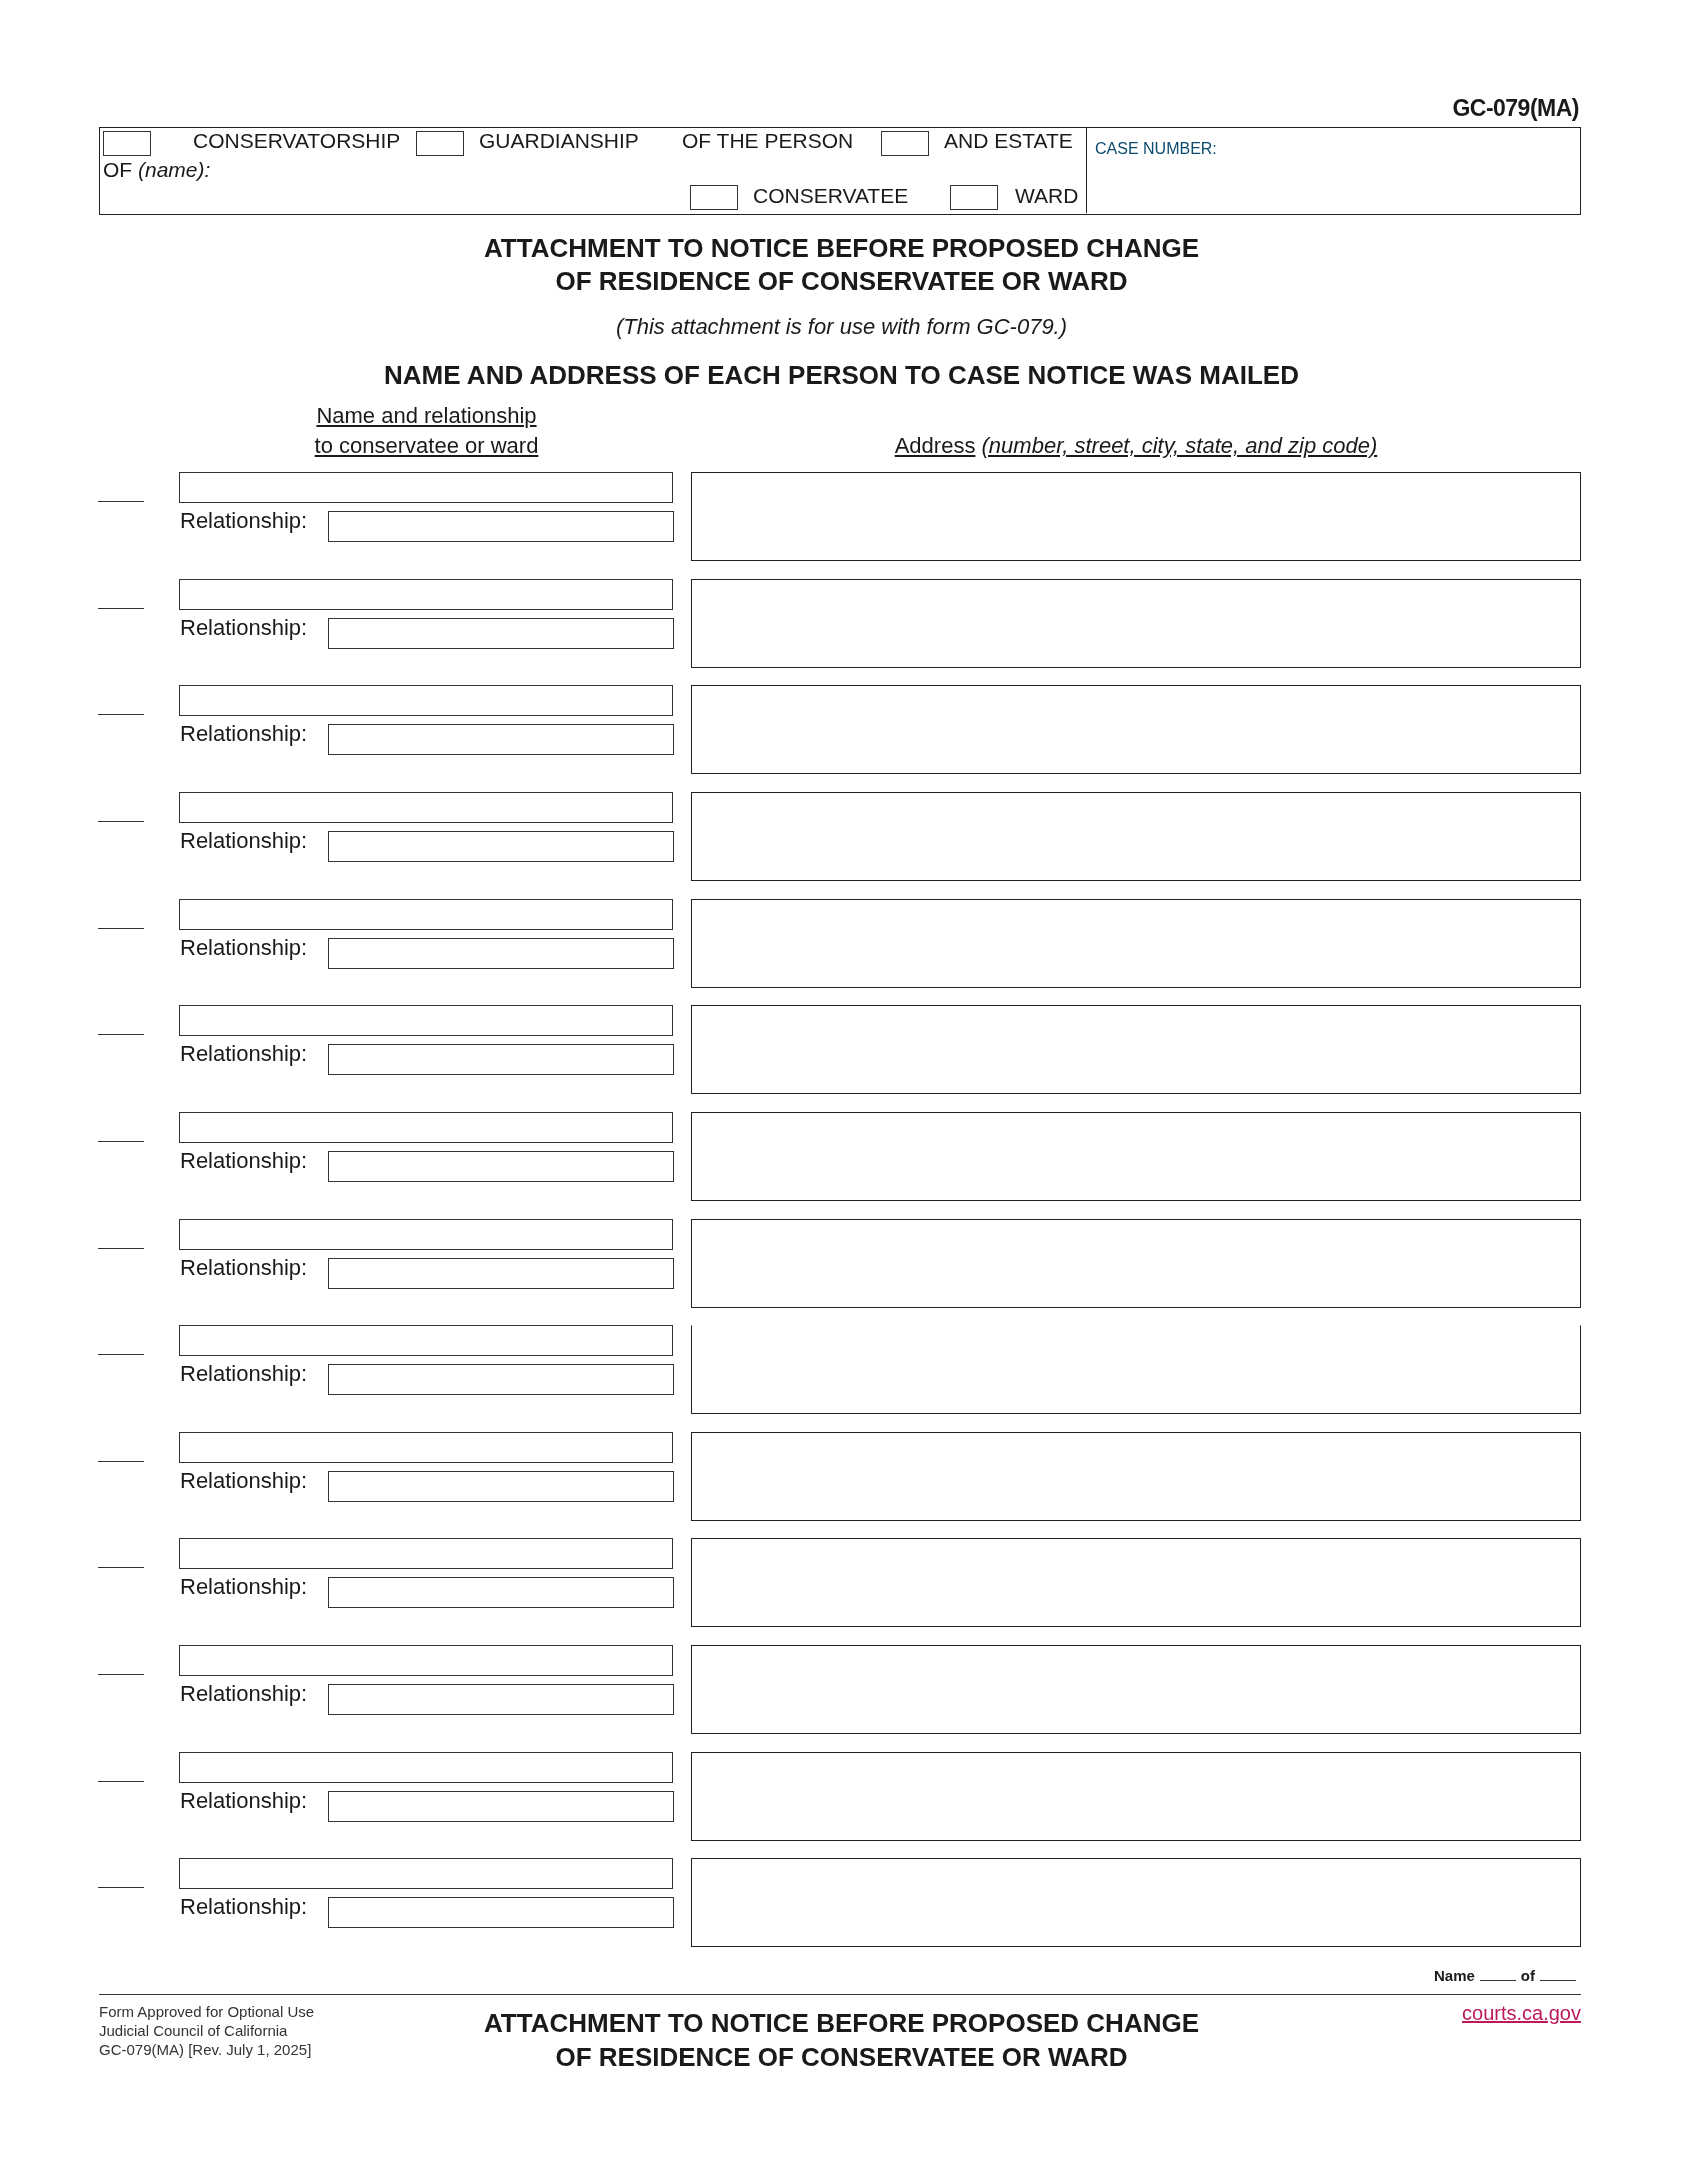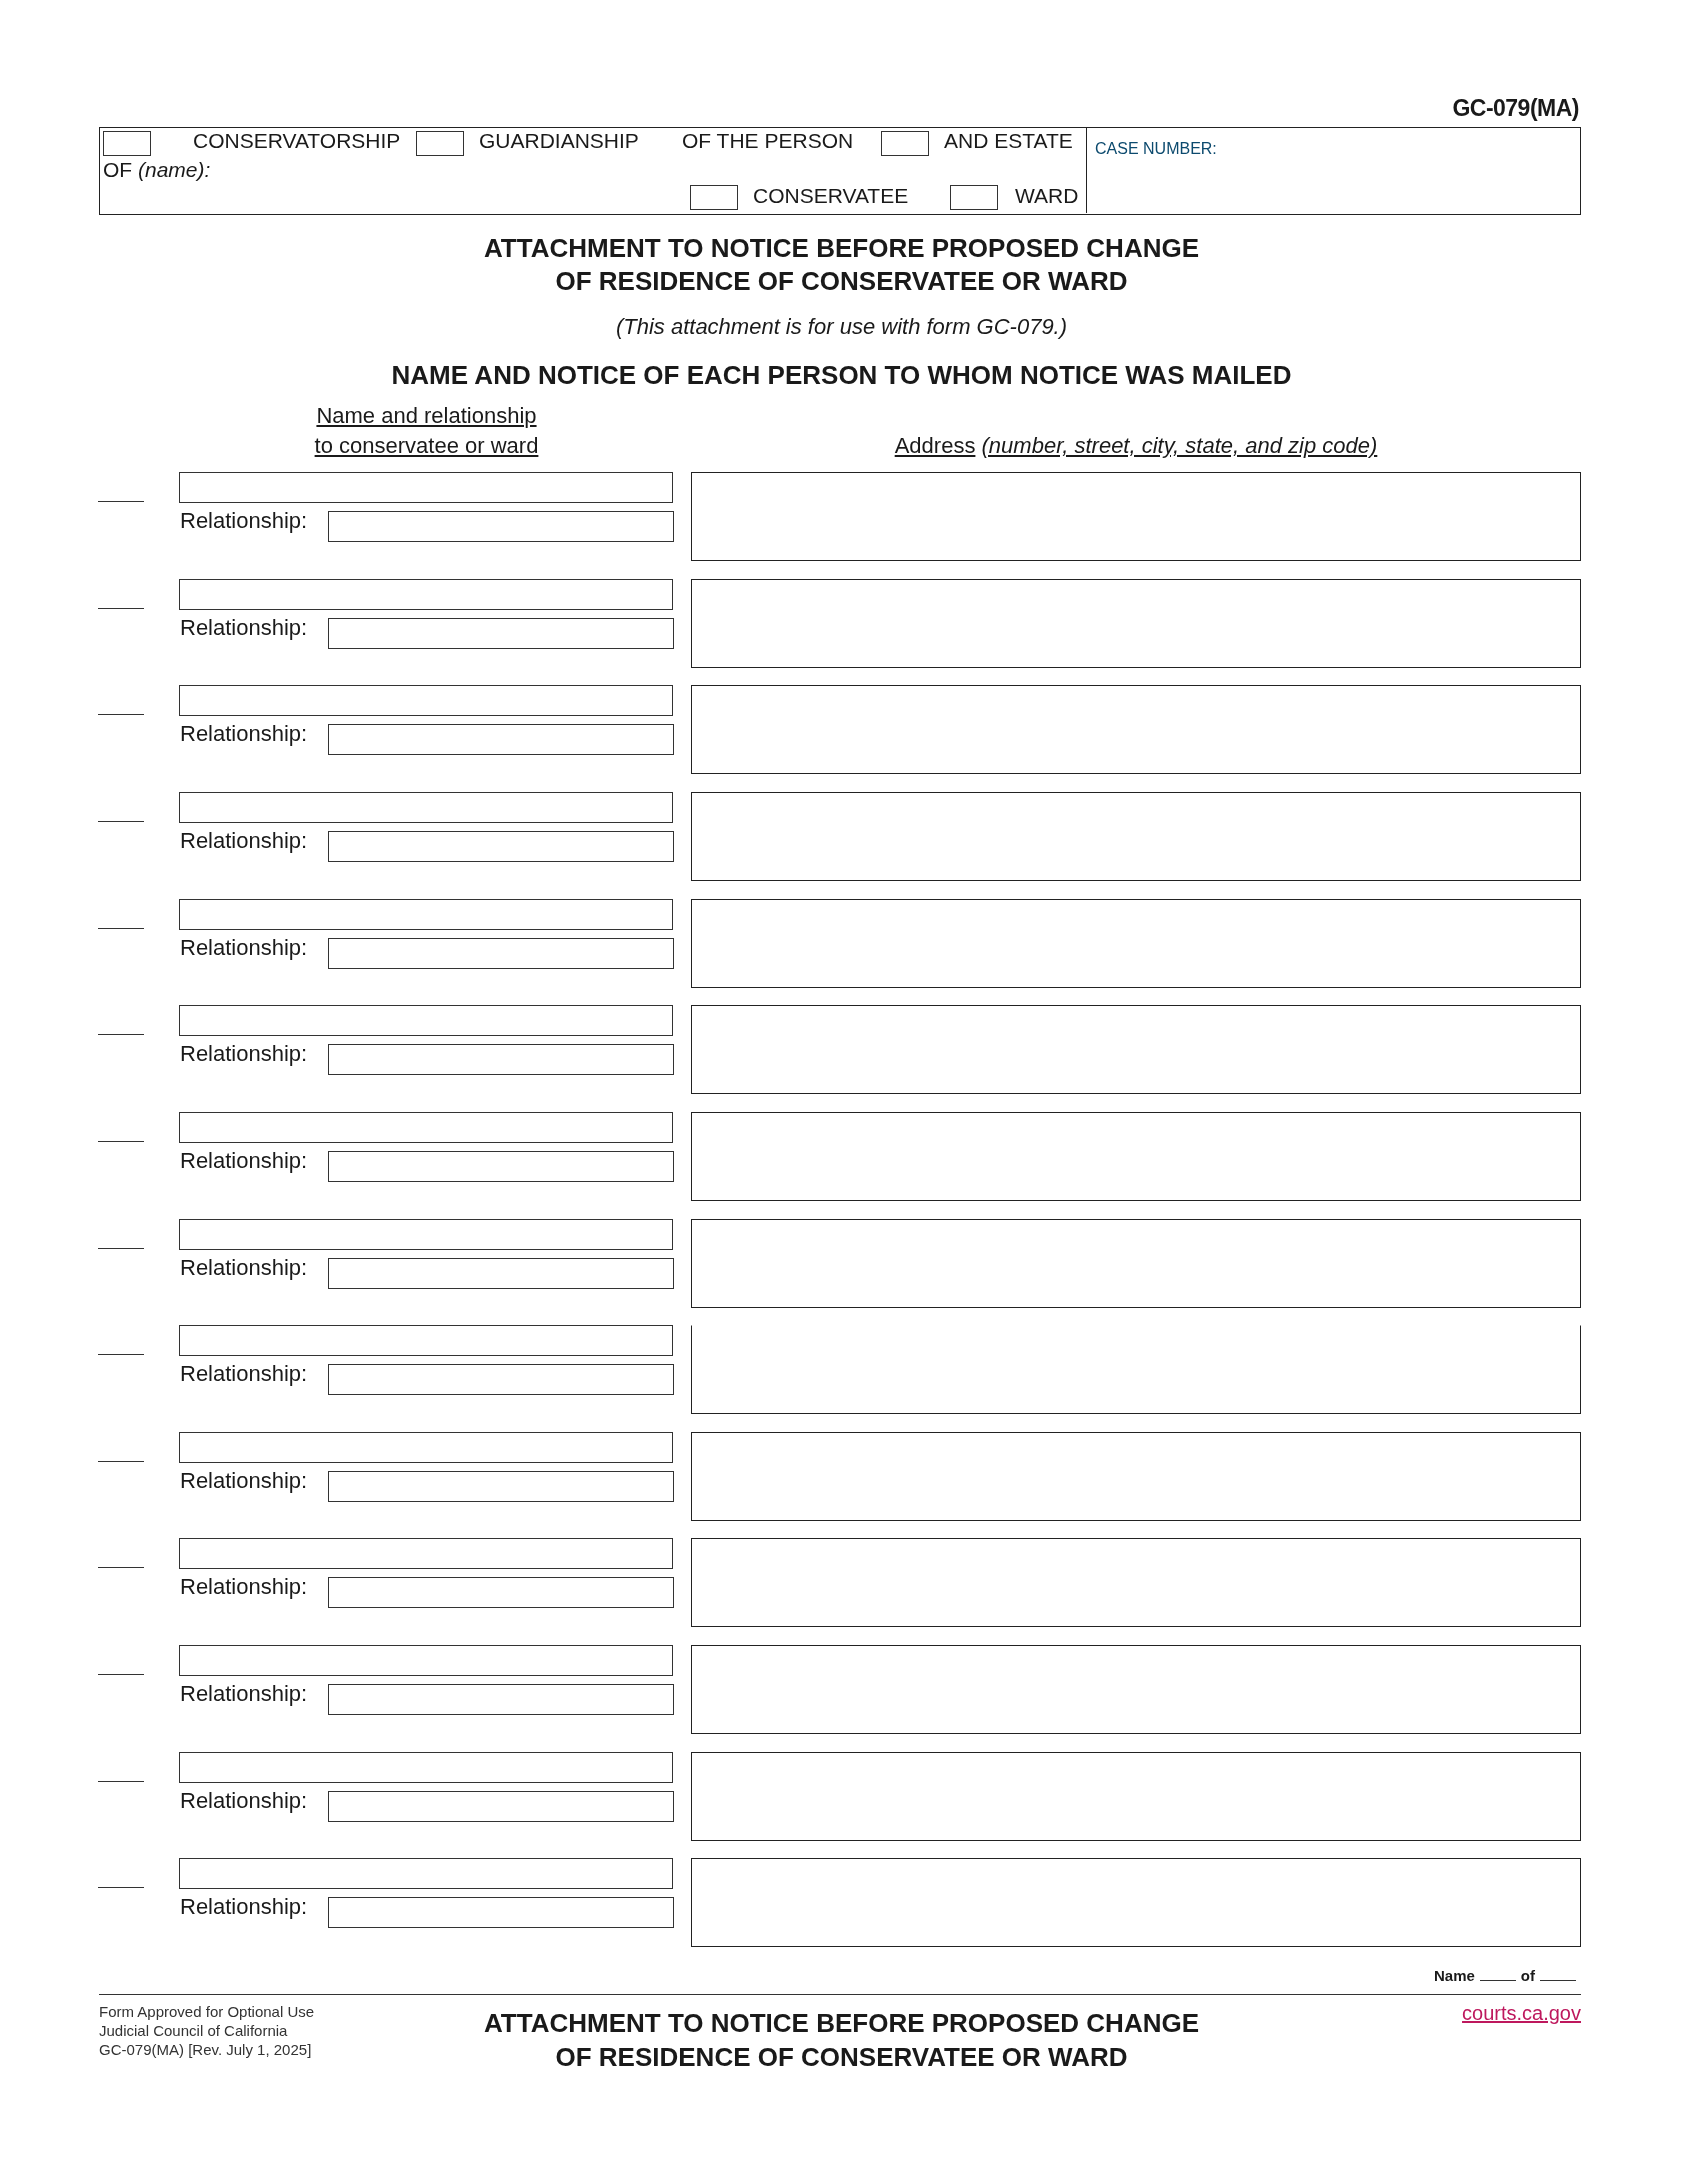--- a/index.html
+++ b/index.html
@@ -69,21 +69,21 @@
     <input class="field abs" style="left: 4px; top: 38px; width: 483px; height: 40px;" value="">
   </div>
 </div>
 
 <div class="abs title" style="top:232px;">
   <div>ATTACHMENT TO NOTICE BEFORE PROPOSED CHANGE</div>
   <div>OF RESIDENCE OF CONSERVATEE OR WARD</div>
 </div>
 <div class="abs subtitle" style="top:314px;">(This attachment is for use with form GC-079.)</div>
 
-<div class="abs section-head" style="top:360px;">NAME AND NOTICE OF EACH PERSON TO WHOM NOTICE WAS MAILED</div>
+<div class="abs section-head" style="top:360px;">NAME AND ADDRESS OF EACH PERSON TO CASE NOTICE WAS MAILED</div>
 
 <div class="abs col-head" style="left:278px; width:297px; top:401px;">
   <div><span class="u">Name and relationship</span></div>
   <div><span class="u">to conservatee or ward</span></div>
 </div>
 <div class="abs col-head" style="left:691px; width:890px; top:431px;">
   <span class="u">Address</span>
   <span class="u" style="font-style:italic;">(number, street, city, state, and zip code)</span>
 </div>
 

